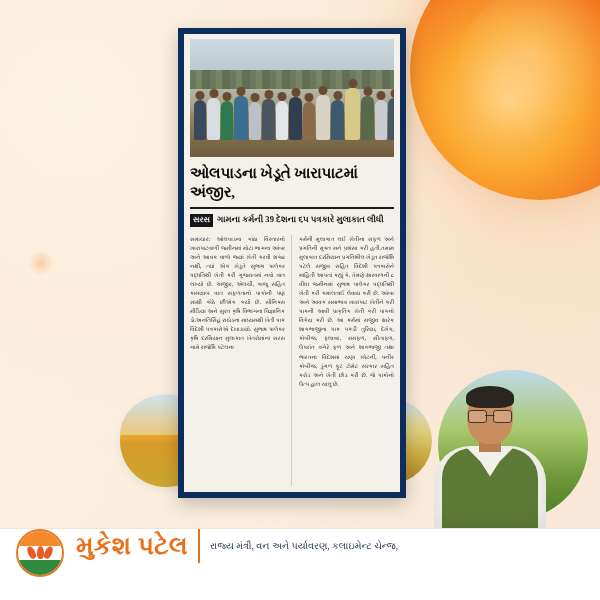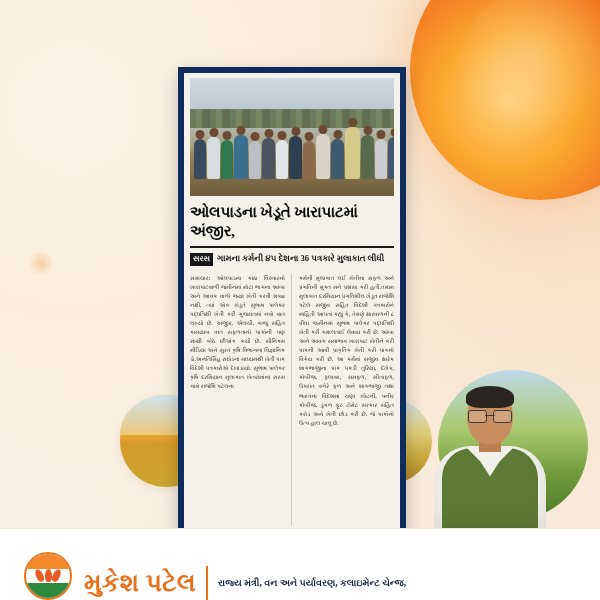--- a/index.html
+++ b/index.html
@@ -109,21 +109,20 @@
   #clipping {
     position: absolute;
     left: 178px;
     top: 28px;
     width: 228px;
     height: 470px;
     background: #0d2e5c;
     padding: 6px;
     box-sizing: border-box;
     box-shadow: 0 6px 18px rgba(0,0,0,.22);
-    margin-top: 39px;
   }
   #clipping-inner {
     width: 100%;
     height: 100%;
     background: #f3f1ea;
     box-sizing: border-box;
     padding: 5px 6px 6px 6px;
     display: flex;
     flex-direction: column;
     overflow: hidden;
@@ -245,22 +244,22 @@
   
   #bottom-bar {
     position: absolute;
     left: 0;
     bottom: 0;
     width: 600px;
     height: 72px;
     background: #ffffff;
     border-top: 1px solid #efe6da;
     display: flex;
-    align-items: flex-end;
-    padding-left: 24px;
+    align-items: flex-start;
+    padding-left: 16px;
     box-sizing: border-box;
   }
   
   #bjp-logo {
     width: 44px; height: 44px;
     border-radius: 50%;
     background: #ffffff;
     border: 2px solid #e8781f;
     position: relative;
     flex: none;
@@ -308,21 +307,21 @@
     width: 2px;
     height: 34px;
     background: #e8711c;
     margin: 0 10px;
   }
   #bar-roles {
     font-family: "Liberation Serif", serif;
     font-size: 9.6px;
     line-height: 1.55;
     color: #1b2b45;
-    font-weight: bold;
+    font-weight: normal;
     white-space: nowrap;
   }
 
   
   #portrait {
     position: absolute;
     right: 52px;
     bottom: 68px;
     width: 116px;
     height: 150px;
@@ -472,21 +471,21 @@
             </div>
         </div>
       </div>
 
       <div id="headline">
         <div class="line">ઓલપાડના ખેડૂતે ખારાપાટમાં અંજીર,</div>
       </div>
 
       <div id="subhead">
         <span class="tag">સરસ</span>
-        <span class="sub-text">ગામના કર્મની ૪૫ દેશના 36 પત્રકારે મુલાકાત લીધી</span>
+        <span class="sub-text">ગામના કર્મની 39 દેશના ૬૫ પત્રકારે મુલાકાત લીધી</span>
       </div>
 
       <div id="body-cols">
         <div class="col col-left">સમાચાર: ઓલપાડના કાંઠા વિસ્તારનો ખારાપાટવાળી જમીનમાં મોટા ભાગના આંબા અને આવક વાળો જ્યાં ખેતી કરવી શક્ય નથી, ત્યાં એક ખેડૂતે સુભાષ પાલેકર પદ્ધતિથી ખેતી કરી ગુજરાતમાં નવો વાત લખ્યો છે. અંજીર, એલચી, કાજુ સહિત કામયાબ વાત સફળતાનો પાકોની પણ સાથી કોઠે છીએક કર્યો છે. સૌનિક્સ મીડિયા અને સુરત કૃષિ વિભાગના વિજ્ઞાનિક ડો.અનંતિસિંહ રાઠોડના માધ્યમથી ખેતી પાક વિદેશી પત્રકારોએ દેખાડાયો. સુભાષ પાલેકર કૃષિ દરમિયાન મુલાકાત ખેતરોમાંના સરસ ગામે રાજેશિ પટેલના</div>
         <div class="col col-right">કર્મની મુલાકાત લઈ ખેતીના સફળ અને પ્રગતિની મુક્ત મને પ્રશંસા કરી હતી.તમામ મુલાકાત દરમિયાન પ્રગતિશીલ ખેડૂત રાજેશિ પટેલે સજીવ સહિત વિદેશી પત્રકારોને માહિતી આપતાં કહ્યું કે, તેમણે ક્ષારવાળની ૮ વીઘા જમીનમાં સુભાષ પાલેકર પદ્ધતિથી ખેતી કરી કમાલતાઈ લેવાય કરી છે. આંબા અને આવક સમાભાવ ખારાપાટ ખેતીને કરી પાકની આવી પ્રાકૃતિક ખેતી કરી પાકનો વિકેય કરી છે. આ કર્મમાં સજીવ ક્ષારેક શાકભાજીના પાક પકડી તુરિયા, દેખેક, કોબીજ, ફ્લાવર, રામફળ, સીતાફળ, ઉપરાંત વગેરે ફળ અને શાકભાજી તથા ભારતના વિદેશમાં ચણા ખોટની, પનીર કોબીજ, ડુંગળ ફૂટ ટોમેટ સરકાર સહિત કરોડ અને ખેતી છોડ કરી છે. જે પાકોનો ઉત્પ હાલ ચાલુ છે.</div>
       </div>
 
     </div>
   </div>
 

